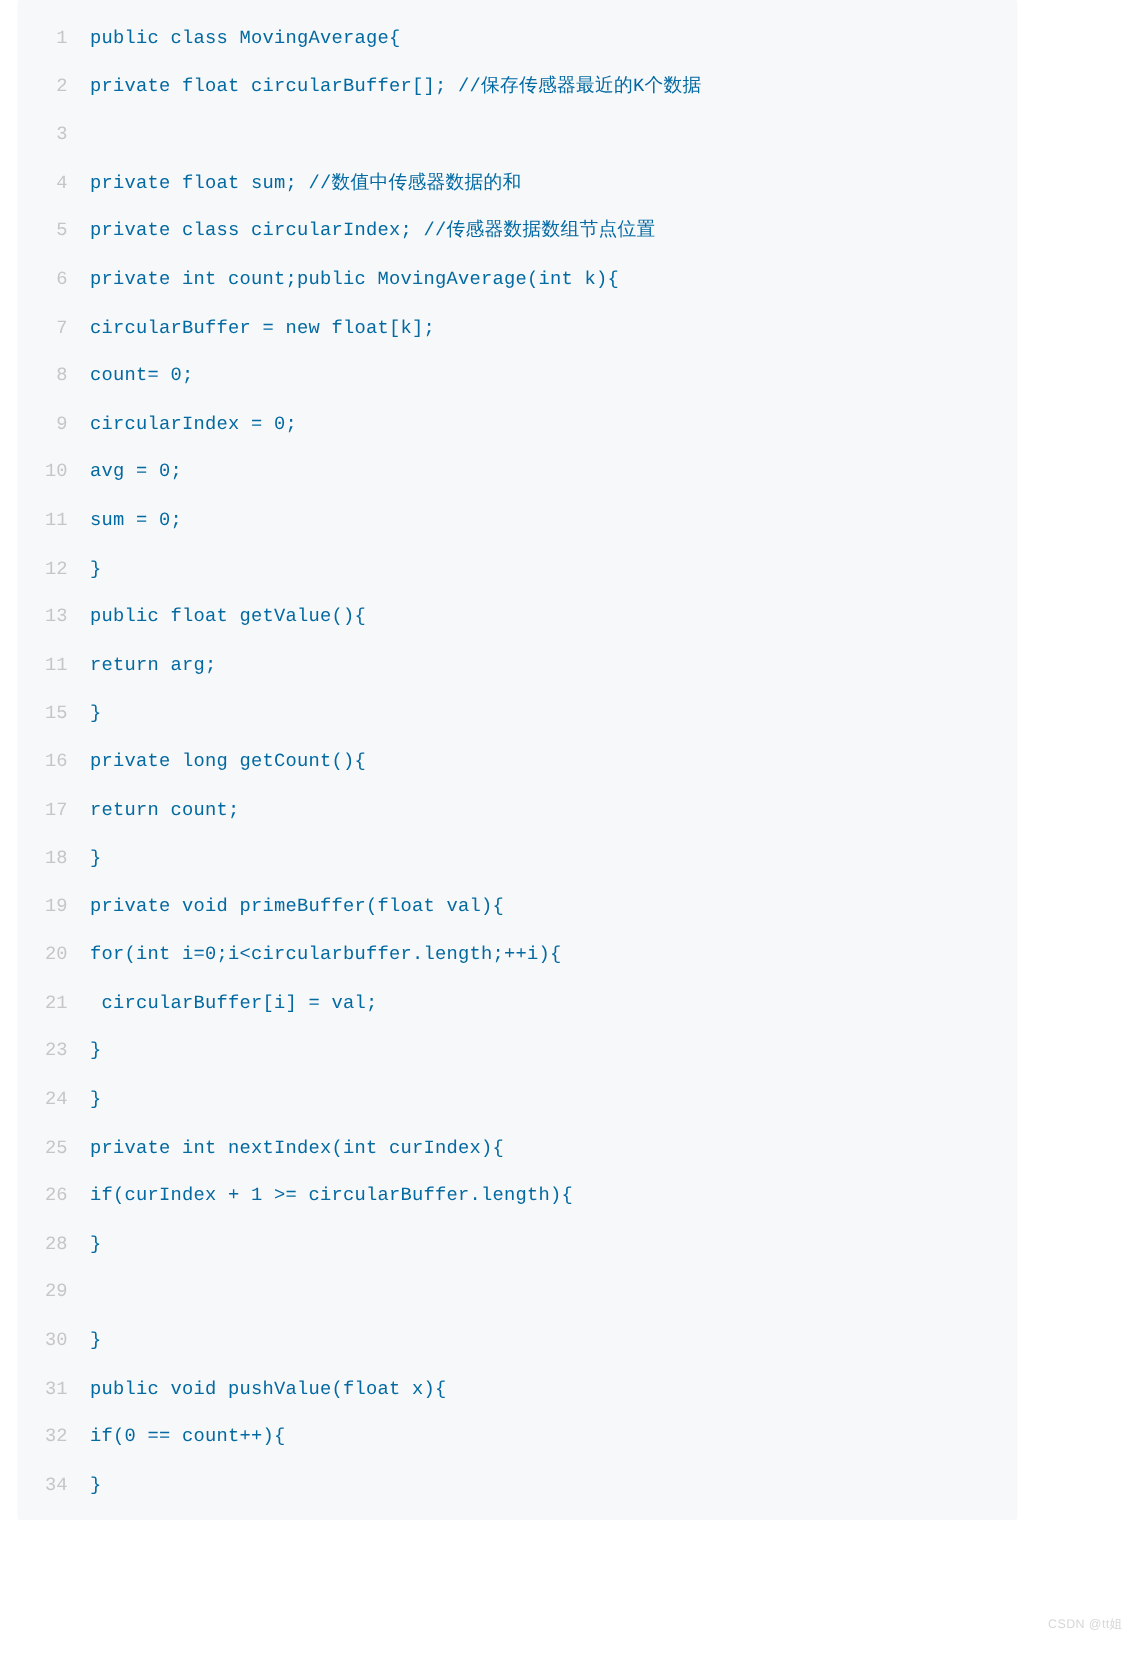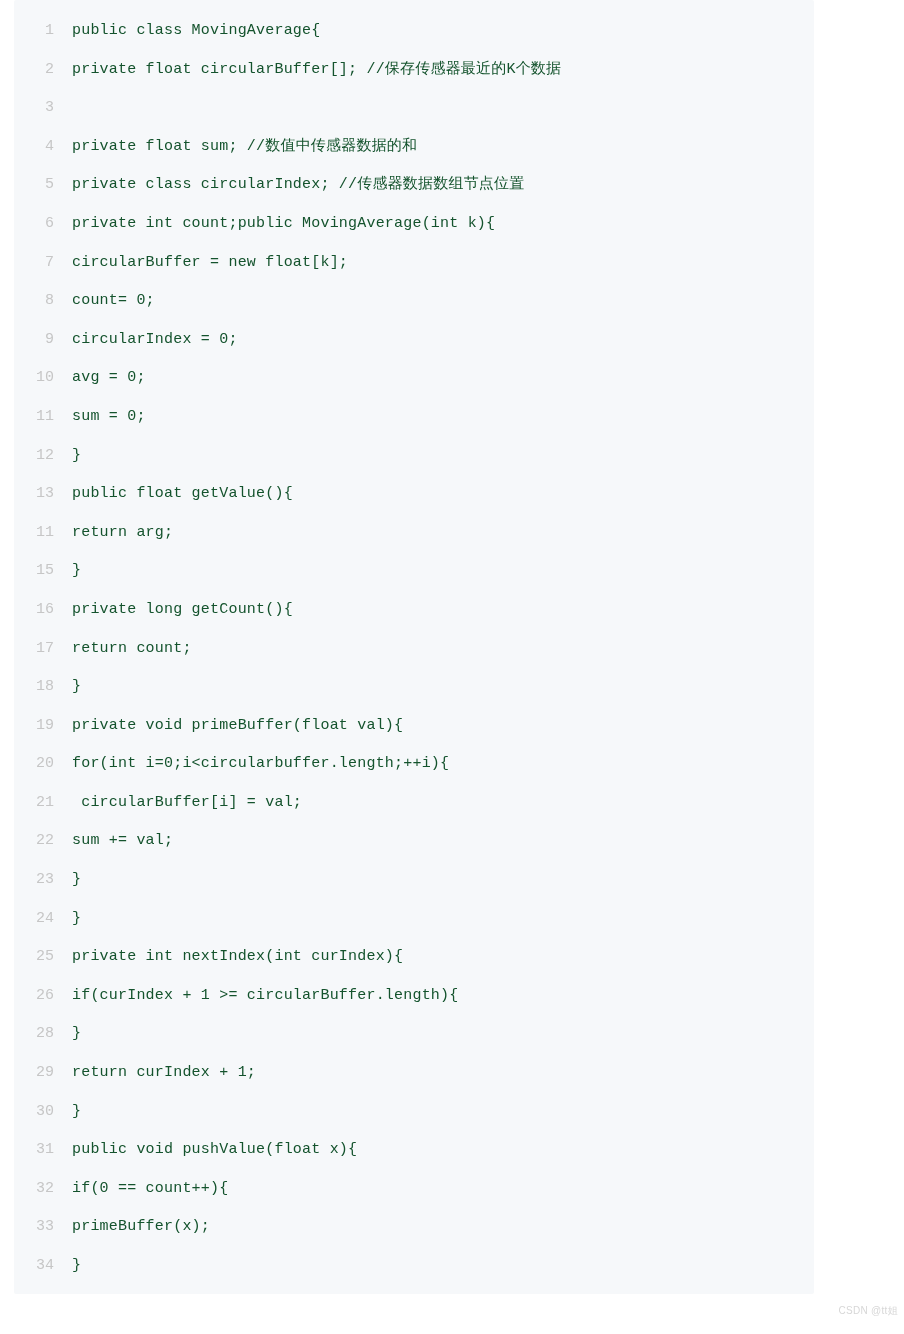--- a/index.html
+++ b/index.html
@@ -32,27 +32,27 @@
   }
   .gutter {
     width: 58px;
     text-align: right;
     color: #c6c6c6;
     user-select: none;
     padding-right: 18px;
     box-sizing: border-box;
   }
   .code {
-    color: #14532d;
+    color: #0369a1;
     letter-spacing: 0.2px;
   }
   .watermark {
     position: absolute;
     right: 6px;
-    bottom: 16px;
+    bottom: 28px;
     font-size: 10px;
     color: #d7d7d7;
     font-family: Arial, sans-serif;
     letter-spacing: 0.3px;
   }
 </style>
 </head>
 <body>
 
 <div class="page">
@@ -72,27 +72,25 @@
     <div class="line"><span class="gutter">12</span><span class="code">}</span></div>
     <div class="line"><span class="gutter">13</span><span class="code">public float getValue(){</span></div>
     <div class="line"><span class="gutter">11</span><span class="code">return arg;</span></div>
     <div class="line"><span class="gutter">15</span><span class="code">}</span></div>
     <div class="line"><span class="gutter">16</span><span class="code">private long getCount(){</span></div>
     <div class="line"><span class="gutter">17</span><span class="code">return count;</span></div>
     <div class="line"><span class="gutter">18</span><span class="code">}</span></div>
     <div class="line"><span class="gutter">19</span><span class="code">private void primeBuffer(float val){</span></div>
     <div class="line"><span class="gutter">20</span><span class="code">for(int i=0;i&lt;circularbuffer.length;++i){</span></div>
     <div class="line"><span class="gutter">21</span><span class="code"> circularBuffer[i] = val;</span></div>
-    <div class="line"><span class="gutter">22</span><span class="code">sum += val;</span></div>
     <div class="line"><span class="gutter">23</span><span class="code">}</span></div>
     <div class="line"><span class="gutter">24</span><span class="code">}</span></div>
     <div class="line"><span class="gutter">25</span><span class="code">private int nextIndex(int curIndex){</span></div>
     <div class="line"><span class="gutter">26</span><span class="code">if(curIndex + 1 &gt;= circularBuffer.length){</span></div>
     <div class="line"><span class="gutter">28</span><span class="code">}</span></div>
-    <div class="line"><span class="gutter">29</span><span class="code">return curIndex + 1;</span></div>
+    <div class="line"><span class="gutter">29</span></div>
     <div class="line"><span class="gutter">30</span><span class="code">}</span></div>
     <div class="line"><span class="gutter">31</span><span class="code">public void pushValue(float x){</span></div>
     <div class="line"><span class="gutter">32</span><span class="code">if(0 == count++){</span></div>
-    <div class="line"><span class="gutter">33</span><span class="code">primeBuffer(x);</span></div>
     <div class="line"><span class="gutter">34</span><span class="code">}</span></div>
   </div>
   <div class="watermark">CSDN @tt姐</div>
 </div>
 
 </body></html>

